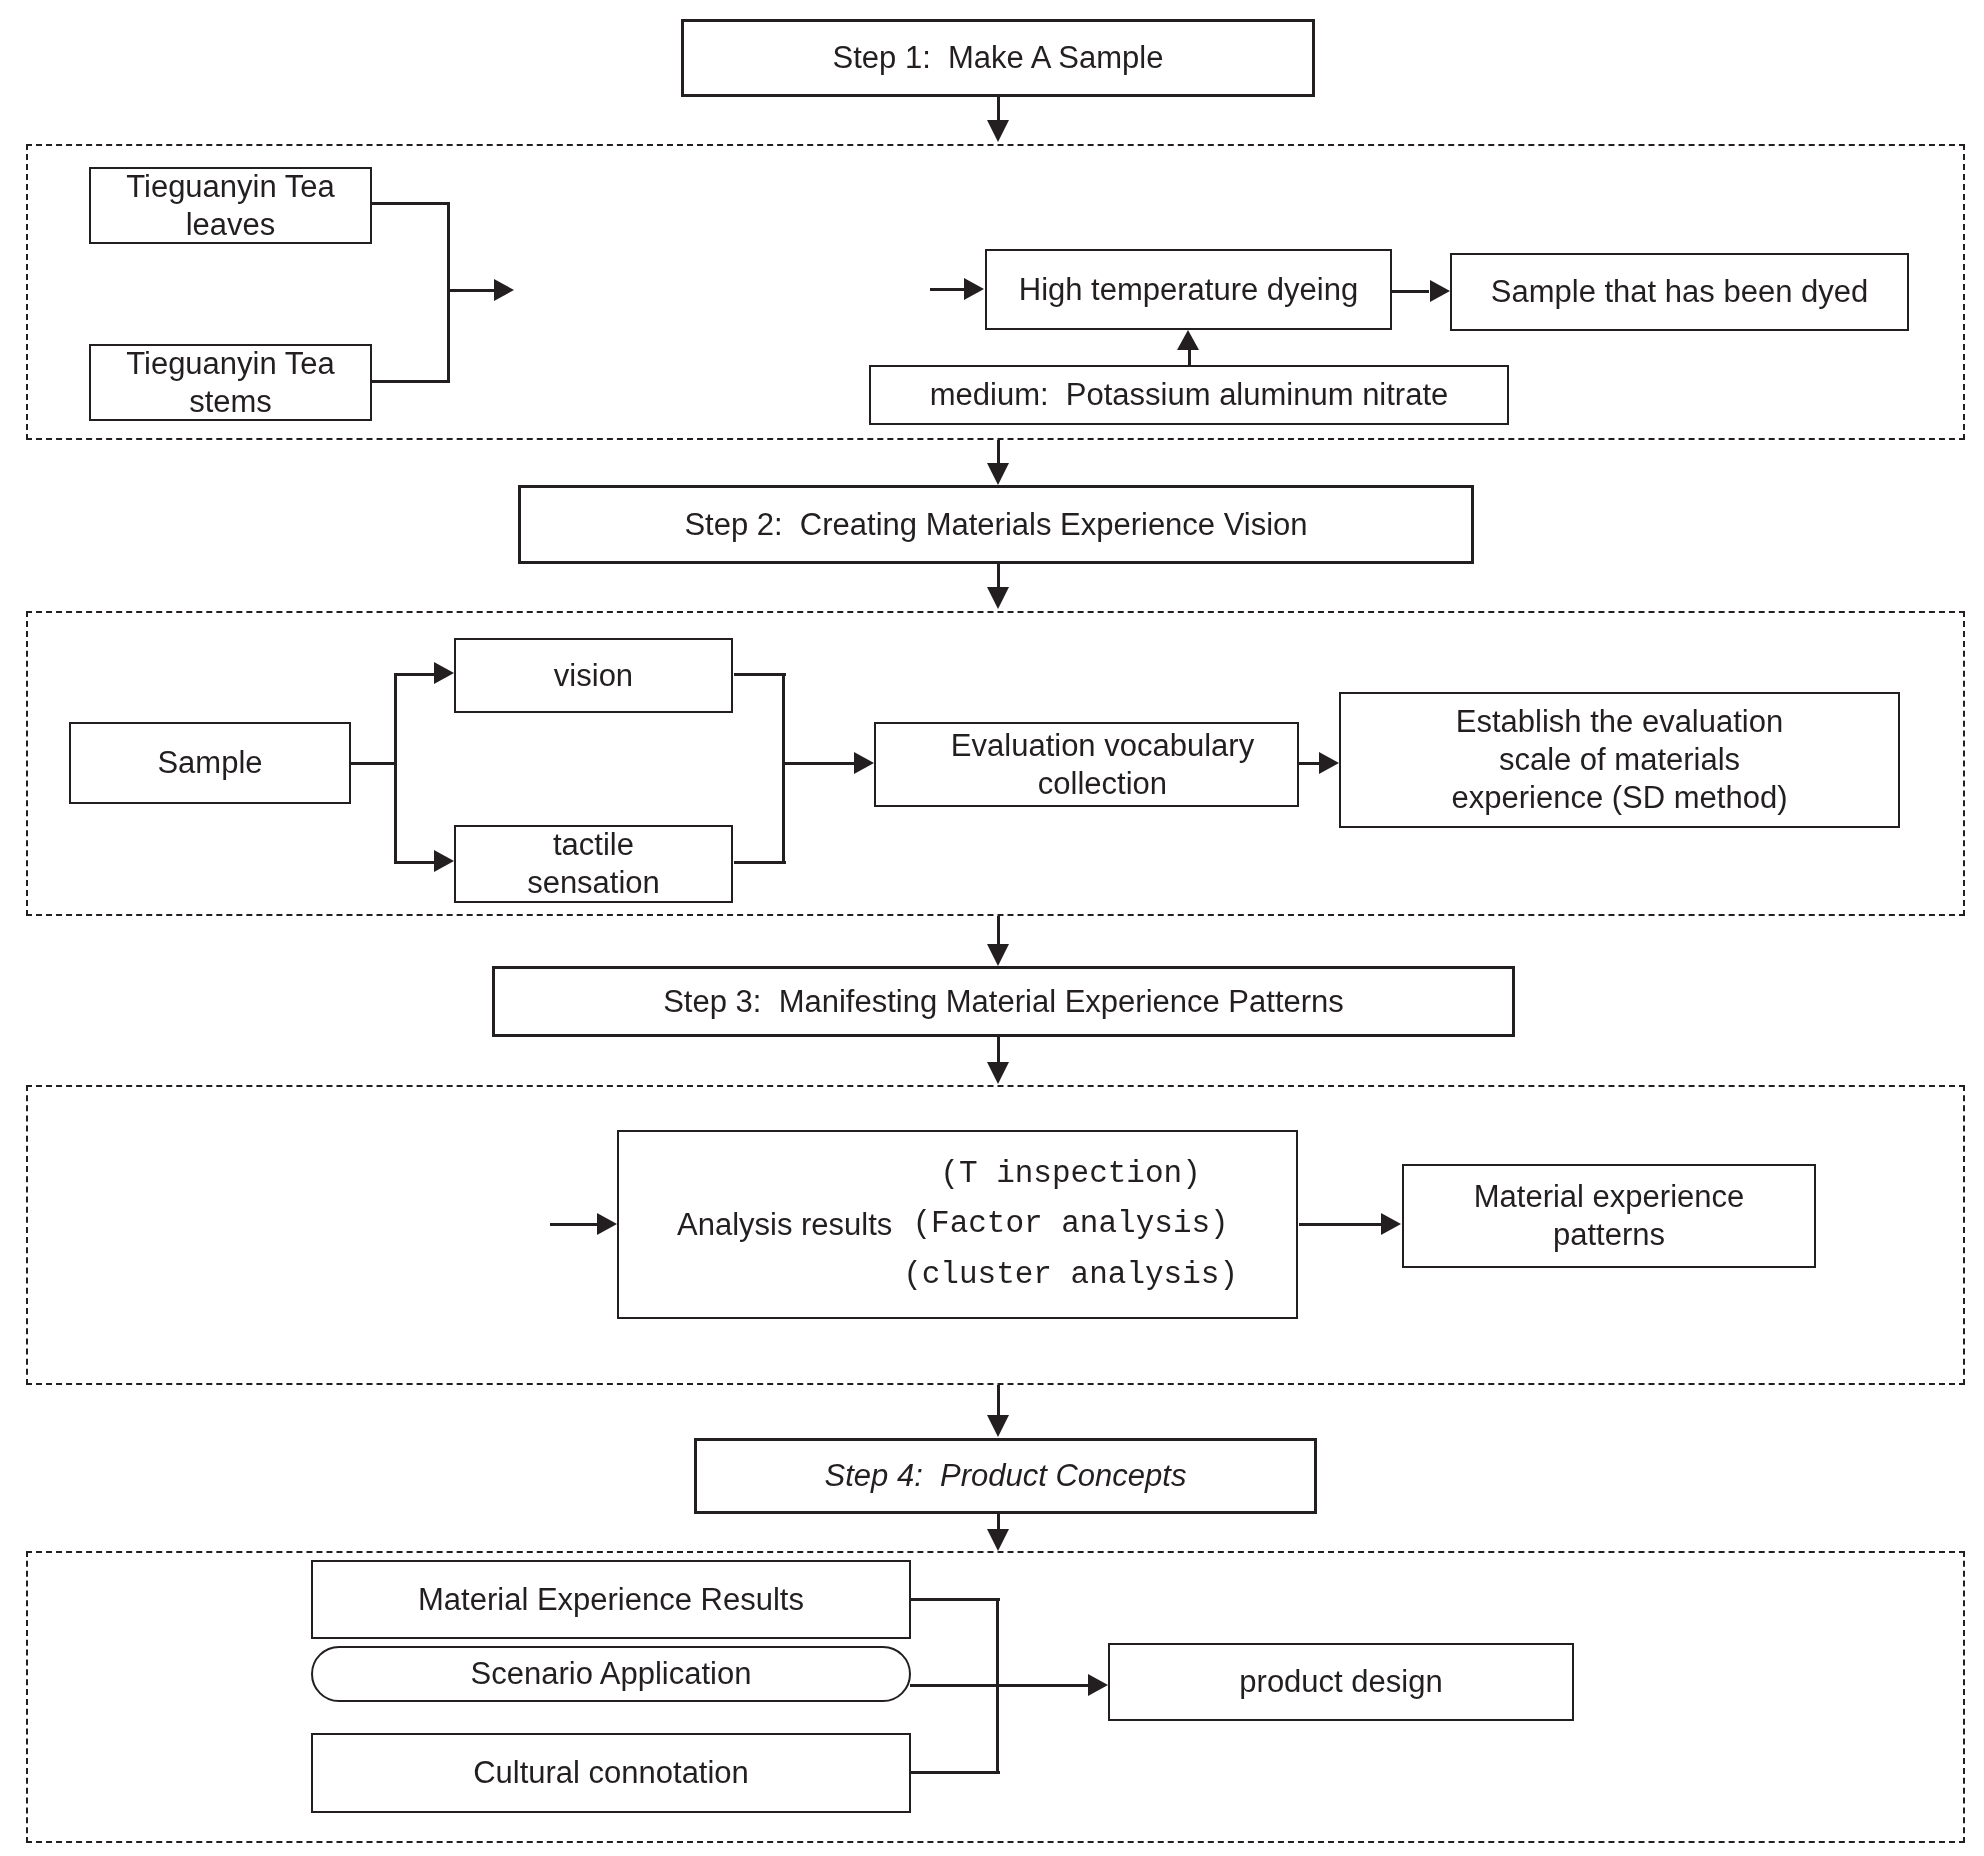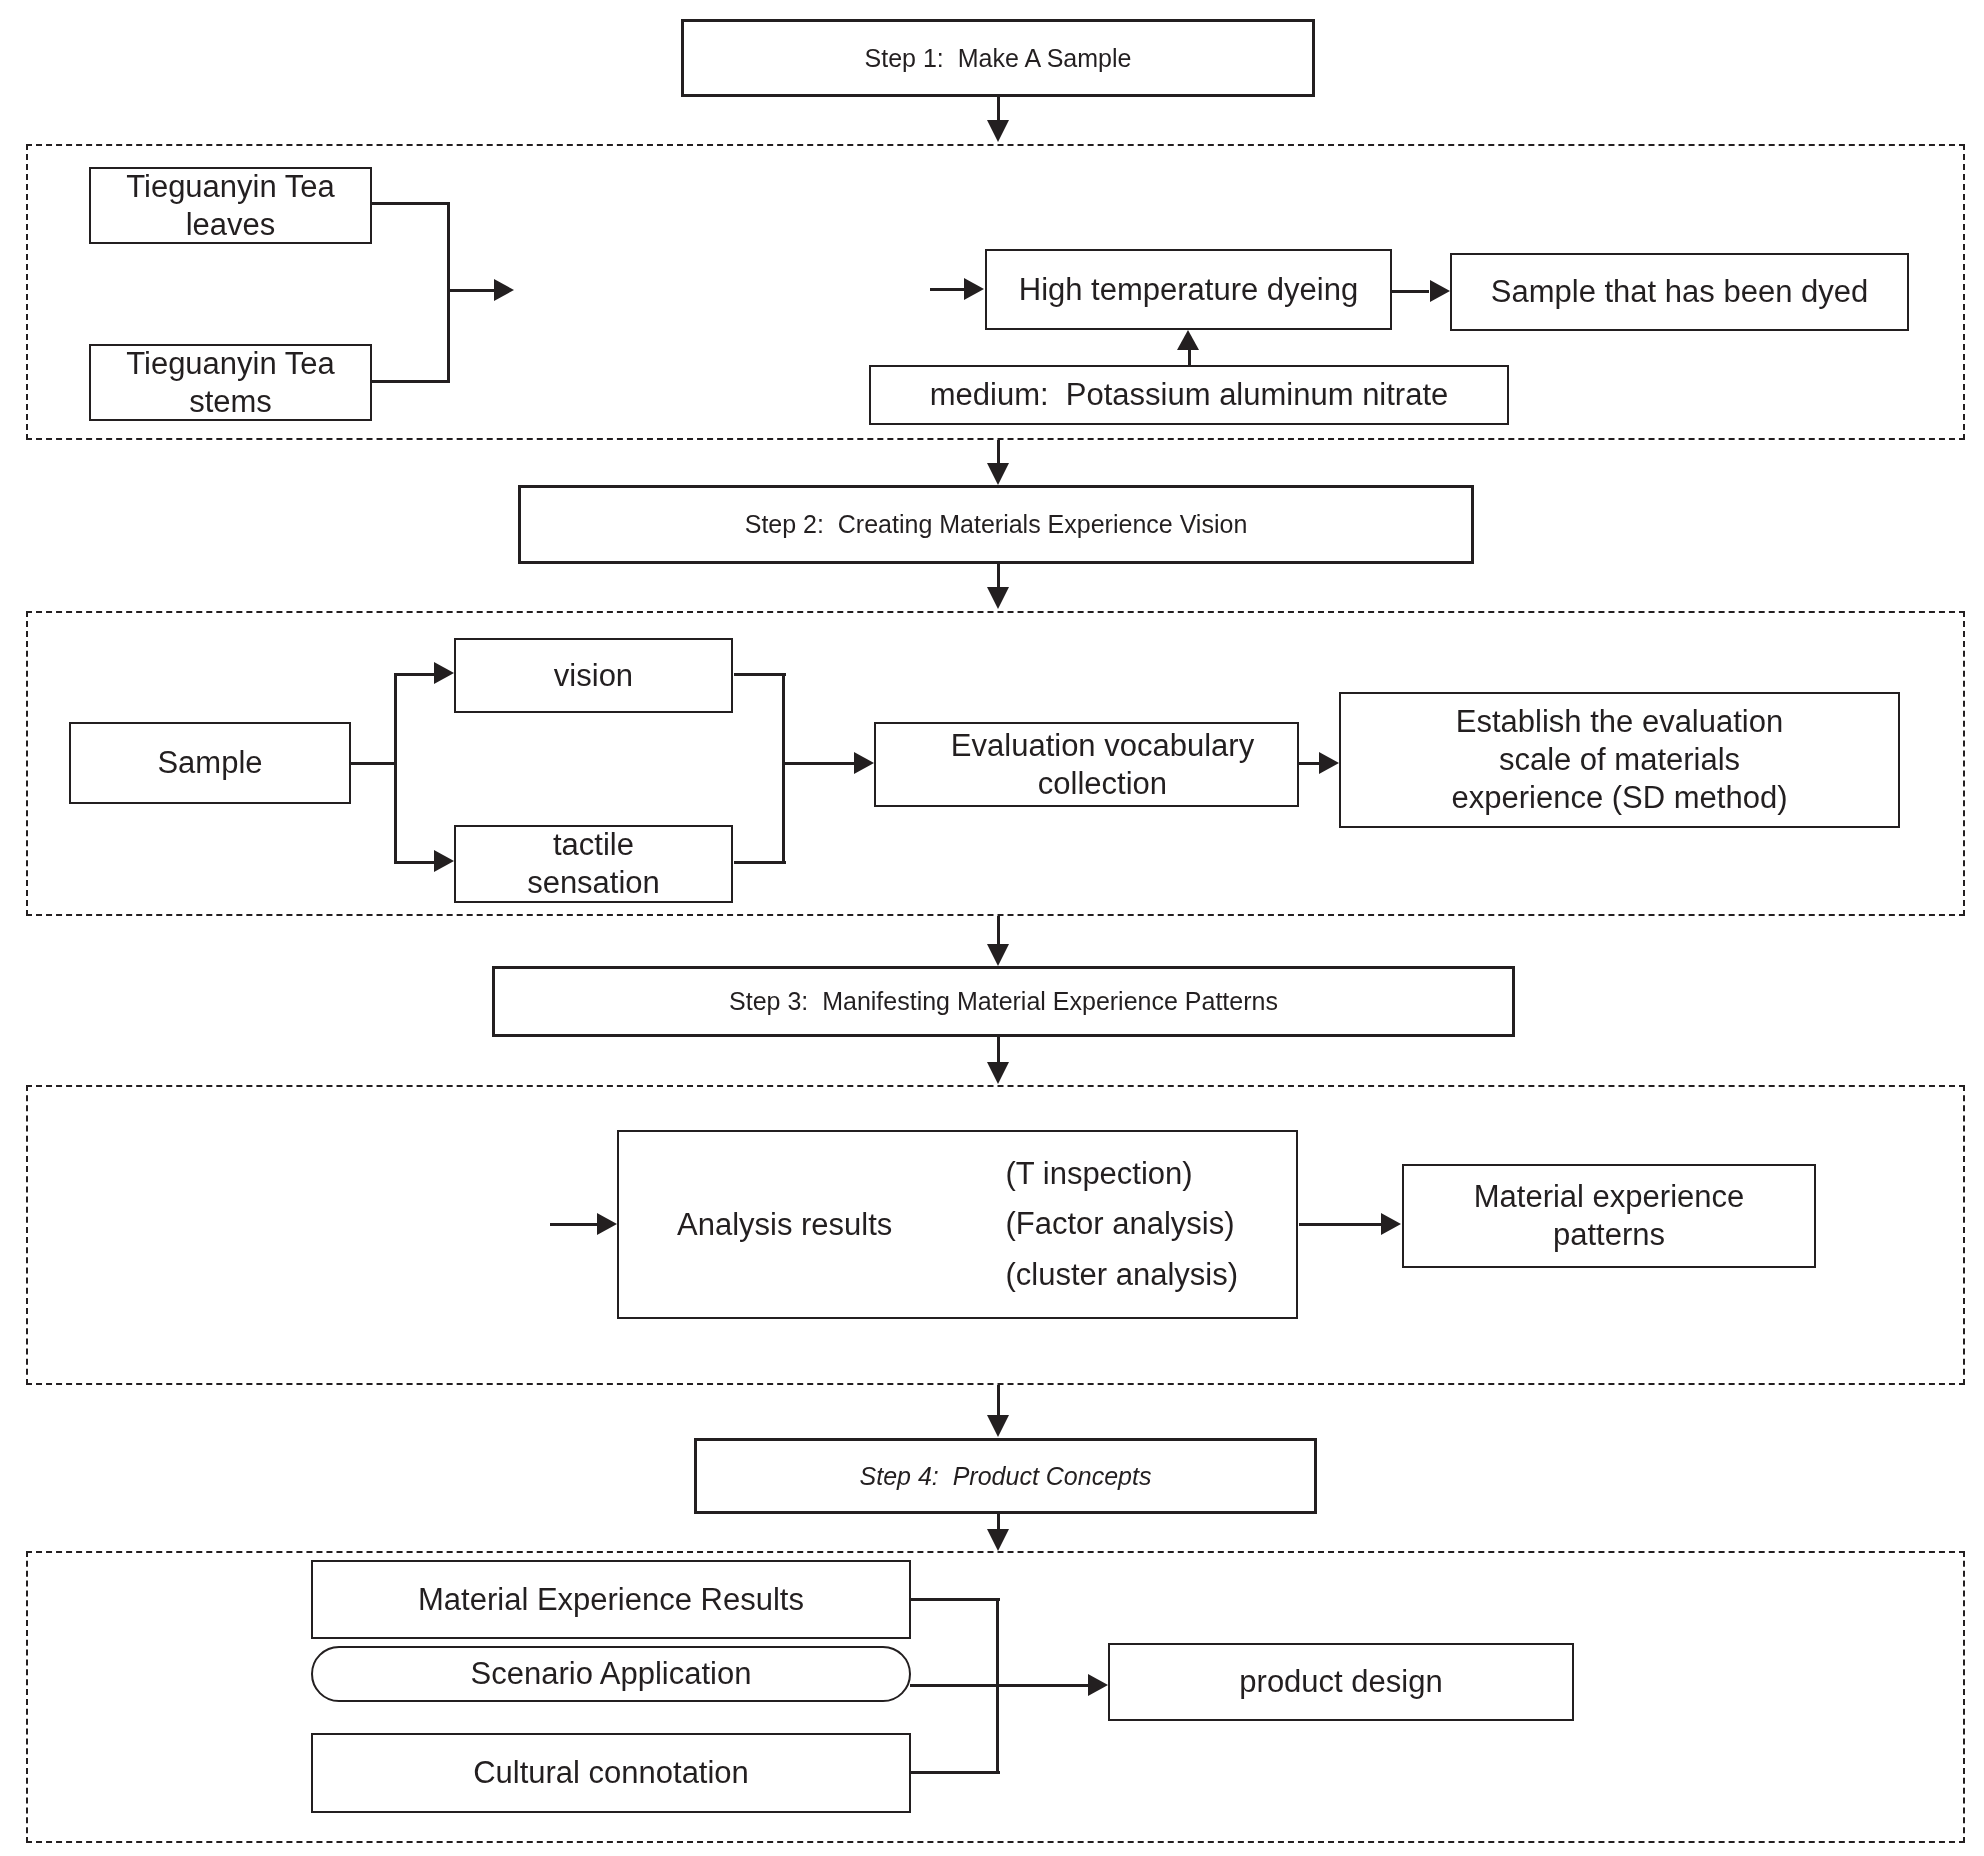--- a/index.html
+++ b/index.html
@@ -10,34 +10,34 @@
     font-family:"Liberation Sans", sans-serif;
     color:var(--ink);
   }
   .box {
     position:absolute; box-sizing:border-box;
     background:#ffffff; border:2.7px solid var(--ink);
     display:flex; align-items:center; justify-content:center;
     text-align:center; font-size:31px; line-height:1.22;
     white-space:pre-wrap; color:var(--ink);
   }
-  .step { border-width:3.4px; font-size:25px; }
+  .step { border-width:3.4px; font-size:31px; }
   .frame {
     position:absolute; box-sizing:border-box;
     border:2.7px dashed var(--ink); background:transparent;
   }
   .hl, .vl { position:absolute; background:var(--ink); }
   .hl { height:3.4px; }
   .vl { width:3.4px; }
   .ah { position:absolute; width:0; height:0; }
   .ah-right { border-top:11.6px solid transparent; border-bottom:11.6px solid transparent; border-left:20.4px solid var(--ink); }
   .ah-down  { border-left:11.6px solid transparent; border-right:11.6px solid transparent; border-top:22px solid var(--ink); }
   .ah-up    { border-left:11.6px solid transparent; border-right:11.6px solid transparent; border-bottom:20.4px solid var(--ink); }
   .analysis-box { justify-content:space-between; padding:0 58px; text-align:left; }
-  .analysis-methods { line-height:1.62; white-space:pre-wrap; }
+  .analysis-methods { text-align:center; line-height:1.62; white-space:pre-wrap;font-family:Liberation Mono, monospace; }
 </style>
 </head>
 <body>
 
 <div class="canvas">
 
   <div class="box step" style="left:681px; top:19px; width:634px; height:78px;">
     <span>Step 1:  Make A Sample</span>
   </div>
   <div class="box step" style="left:518px; top:485px; width:956px; height:79px;">

